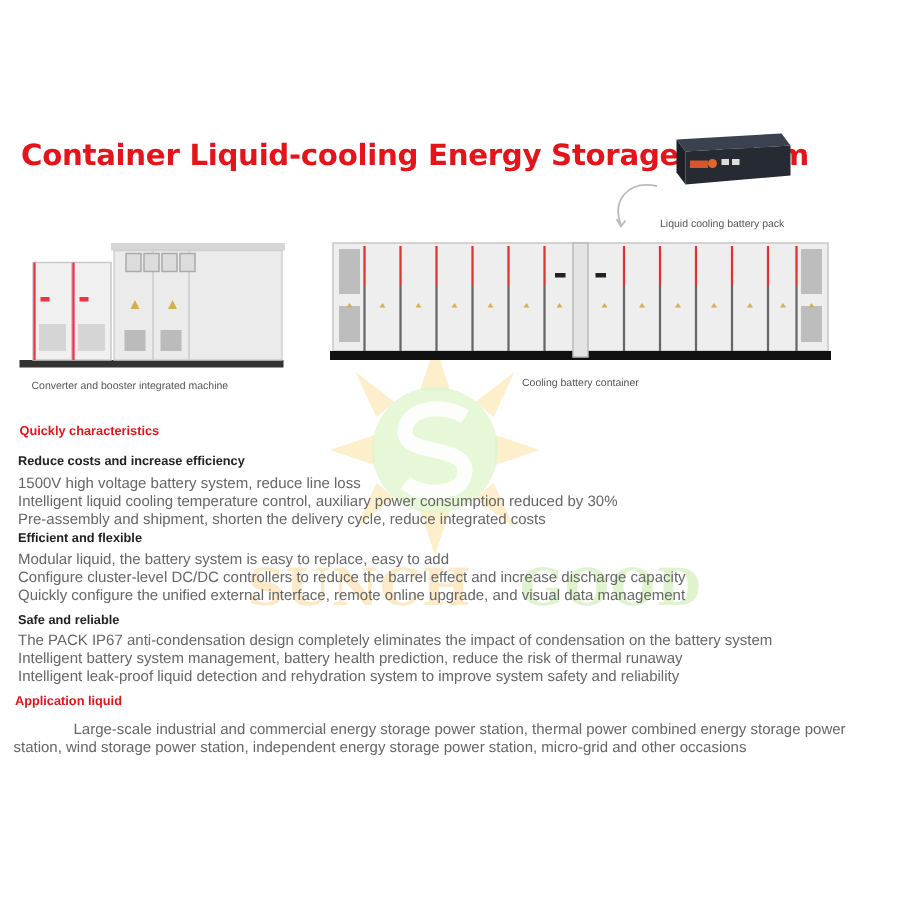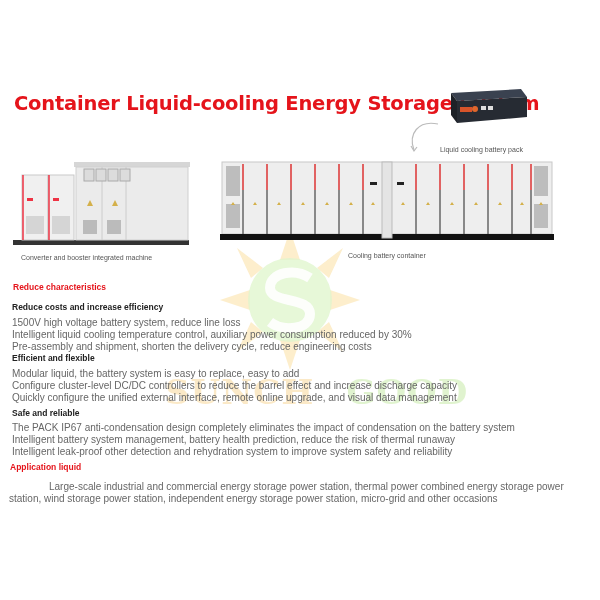--- a/index.html
+++ b/index.html
@@ -134,32 +134,32 @@
       <polygon points="232,42 234,45 230,45"></polygon>
         <polygon points="256,42 258,45 254,45"></polygon>
         <polygon points="280,42 282,45 278,45"></polygon>
       <polygon points="302,42 304,45 300,45"></polygon>
         <polygon points="321,42 323,45 319,45"></polygon>
     </g>
   </svg>
 </div>
 <div class="abs caption" style="left:348px; top:252px;">Cooling battery container</div>
 
-<div class="abs sec-head" style="left:13px; top:282px;">Reduce characteristics</div>
+<div class="abs sec-head" style="left:13px; top:282px;">Quickly characteristics</div>
 
 <div class="abs sub-head" style="left:12px; top:302px;">Reduce costs and increase efficiency</div>
 <div class="abs line" style="left:12px; top:317px;">1500V high voltage battery system, reduce line loss</div>
 <div class="abs line" style="left:12px; top:329px;">Intelligent liquid cooling temperature control, auxiliary power consumption reduced by 30%</div>
-<div class="abs line" style="left:12px; top:341px;">Pre-assembly and shipment, shorten the delivery cycle, reduce engineering costs</div>
+<div class="abs line" style="left:12px; top:341px;">Pre-assembly and shipment, shorten the delivery cycle, reduce integrated costs</div>
 
 <div class="abs sub-head" style="left:12px; top:353px;">Efficient and flexible</div>
 <div class="abs line" style="left:12px; top:368px;">Modular liquid, the battery system is easy to replace, easy to add</div>
 <div class="abs line" style="left:12px; top:380px;">Configure cluster-level DC/DC controllers to reduce the barrel effect and increase discharge capacity</div>
 <div class="abs line" style="left:12px; top:392px;">Quickly configure the unified external interface, remote online upgrade, and visual data management</div>
 
 <div class="abs sub-head" style="left:12px; top:408px;">Safe and reliable</div>
 <div class="abs line" style="left:12px; top:422px;">The PACK IP67 anti-condensation design completely eliminates the impact of condensation on the battery system</div>
 <div class="abs line" style="left:12px; top:434px;">Intelligent battery system management, battery health prediction, reduce the risk of thermal runaway</div>
-<div class="abs line" style="left:12px; top:446px;">Intelligent leak-proof other detection and rehydration system to improve system safety and reliability</div>
+<div class="abs line" style="left:12px; top:446px;">Intelligent leak-proof liquid detection and rehydration system to improve system safety and reliability</div>
 
 <div class="abs sec-head" style="left:10px; top:462px;">Application liquid</div>
 <div class="abs line" style="left:9px; top:481px;padding-left:40px;">Large-scale industrial and commercial energy storage power station, thermal power combined energy storage power</div>
 <div class="abs line" style="left:9px; top:493px;">station, wind storage power station, independent energy storage power station, micro-grid and other occasions</div>
 
 </body></html>

